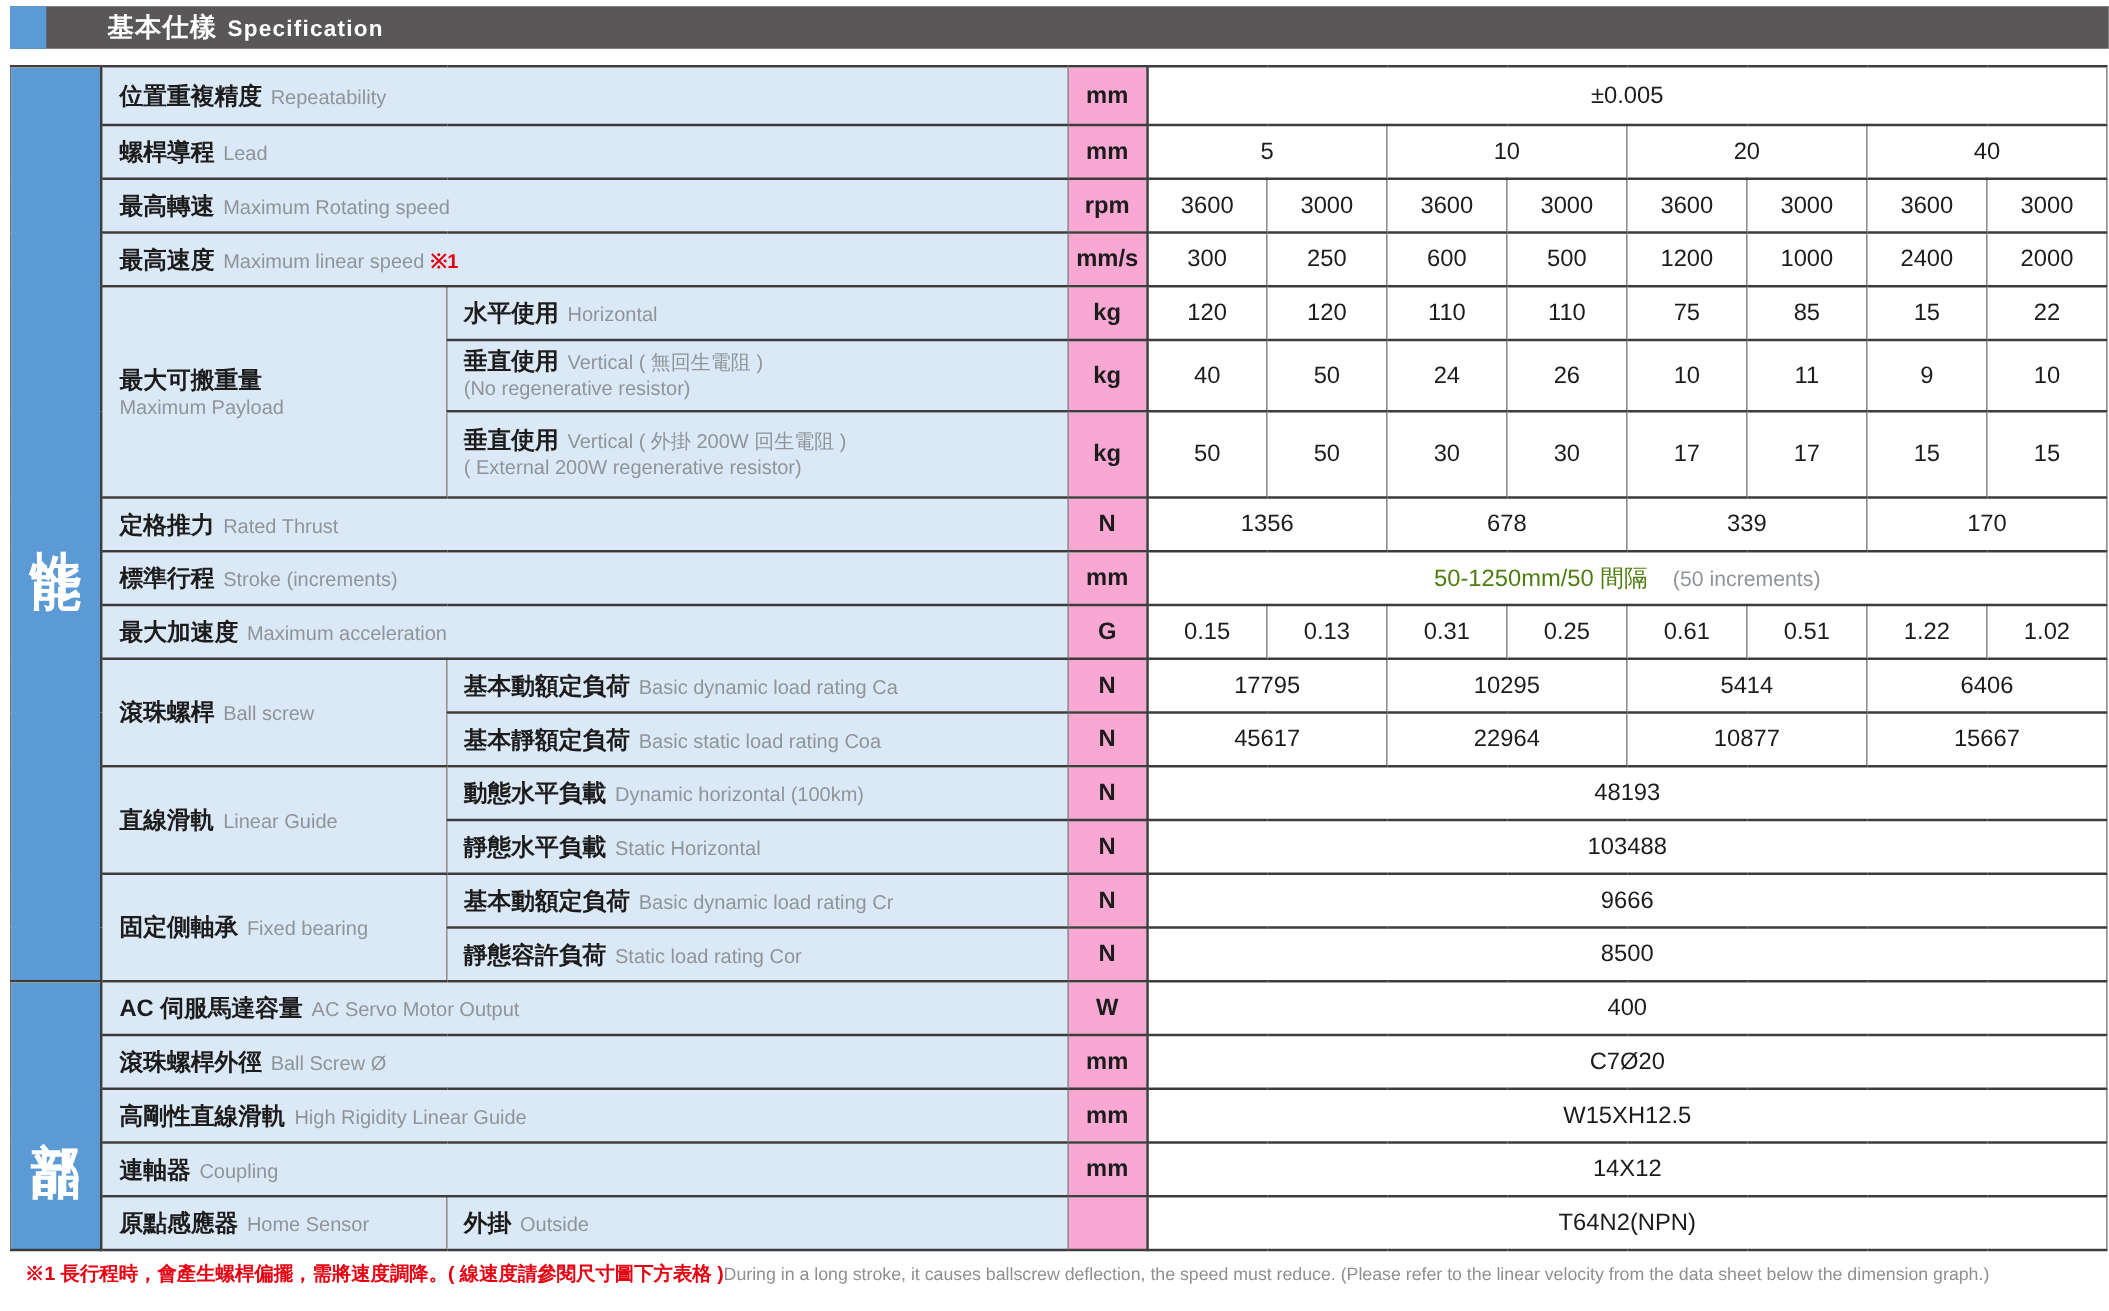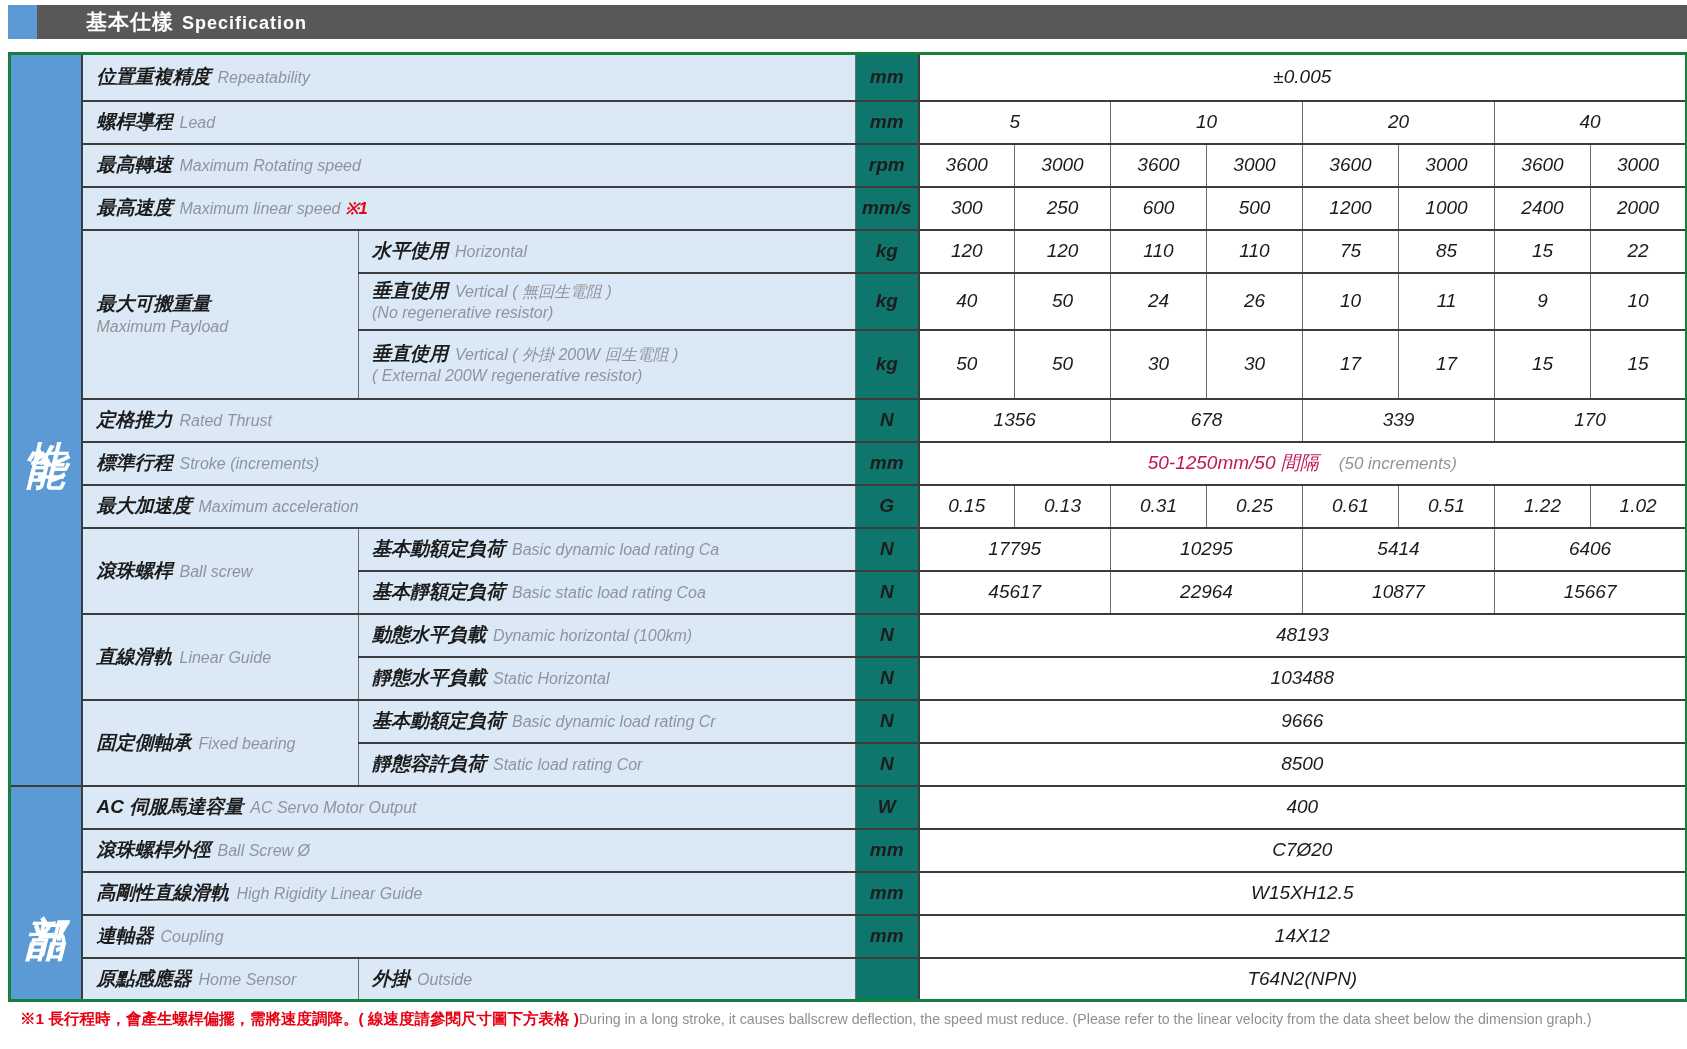--- a/index.html
+++ b/index.html
@@ -15,51 +15,51 @@
   }
   .header-accent{
     position:absolute;left:0;top:0;width:29px;height:34px;background:#5b9ad5;
   }
   .header-title{
     margin-left:50px;color:#ffffff;font-size:21px;font-weight:bold;letter-spacing:1px;
   }
   .header-title .t-en{font-size:18px;margin-left:8px;font-weight:bold;}
   
   .spec-wrap{position:absolute;top:52px;left:8px;}
-  table{border-collapse:collapse;table-layout:fixed;width:1677px;border:3px solid #15803d;font-style:italic;}
+  table{border-collapse:collapse;table-layout:fixed;width:1677px;border:1px solid #15803d;}
   td{
     padding:0;vertical-align:middle;
     border:1px solid #6d6d6d;
     border-top:2px solid #3c3c3c;border-bottom:2px solid #3c3c3c;
     overflow:hidden;
   }
   tr{height:43px;}
   tr.r-first{height:47px;}
   tr.r-tall{height:57px;}
   tr.r-tall2{height:69px;margin-top:15px;}
   .sec{
     background:#5b9ad5;text-align:center;border-right:2px solid #3c3c3c;
   }
   .vlabel{
     writing-mode:vertical-rl;text-orientation:upright;display:inline-block;
     font-size:40px;font-weight:bold;color:#ffffff;letter-spacing:9px;line-height:1;
   }
   .lbl{background:#dbe9f6;text-align:left;padding-left:14px;}
   .sub{background:#dbe9f6;text-align:left;padding-left:13px;}
   .unit{
-    background:#0f766e;text-align:center;font-weight:bold;font-size:19px;color:#1c1c1c;
+    background:#f9a8d4;text-align:center;font-weight:bold;font-size:19px;color:#1c1c1c;
     border-right:2px solid #3c3c3c;
   }
   .val{background:#ffffff;text-align:center;font-size:19px;color:#1c1c1c;}
   .zh{font-weight:bold;font-size:19px;color:#1c1c1c;}
   .en{font-size:16px;color:#8f9499;margin-left:7px;font-weight:normal;}
   .en2{display:block;margin-left:0;line-height:1.15;margin-top:1px;}
   .line1{line-height:1.2;}
   .note-red{color:#e60012;font-weight:bold;font-size:16px;margin-left:5px;}
-  .sv{font-size:19px;color:#be185d;text-align:center;}
+  .sv{font-size:19px;color:#4d7c0f;text-align:center;}
   .sv-sub{font-size:17px;color:#8f9499;margin-left:20px;}
   
   .footnote{position:absolute;top:1009px;left:20px;width:1683px;white-space:nowrap;}
   .fn-zh{color:#e60012;font-weight:bold;font-size:15.5px;}
   .fn-en{color:#8f8f8f;font-size:14.2px;}
 </style>
 </head>
 <body>
 
 <div class="header-bar">

